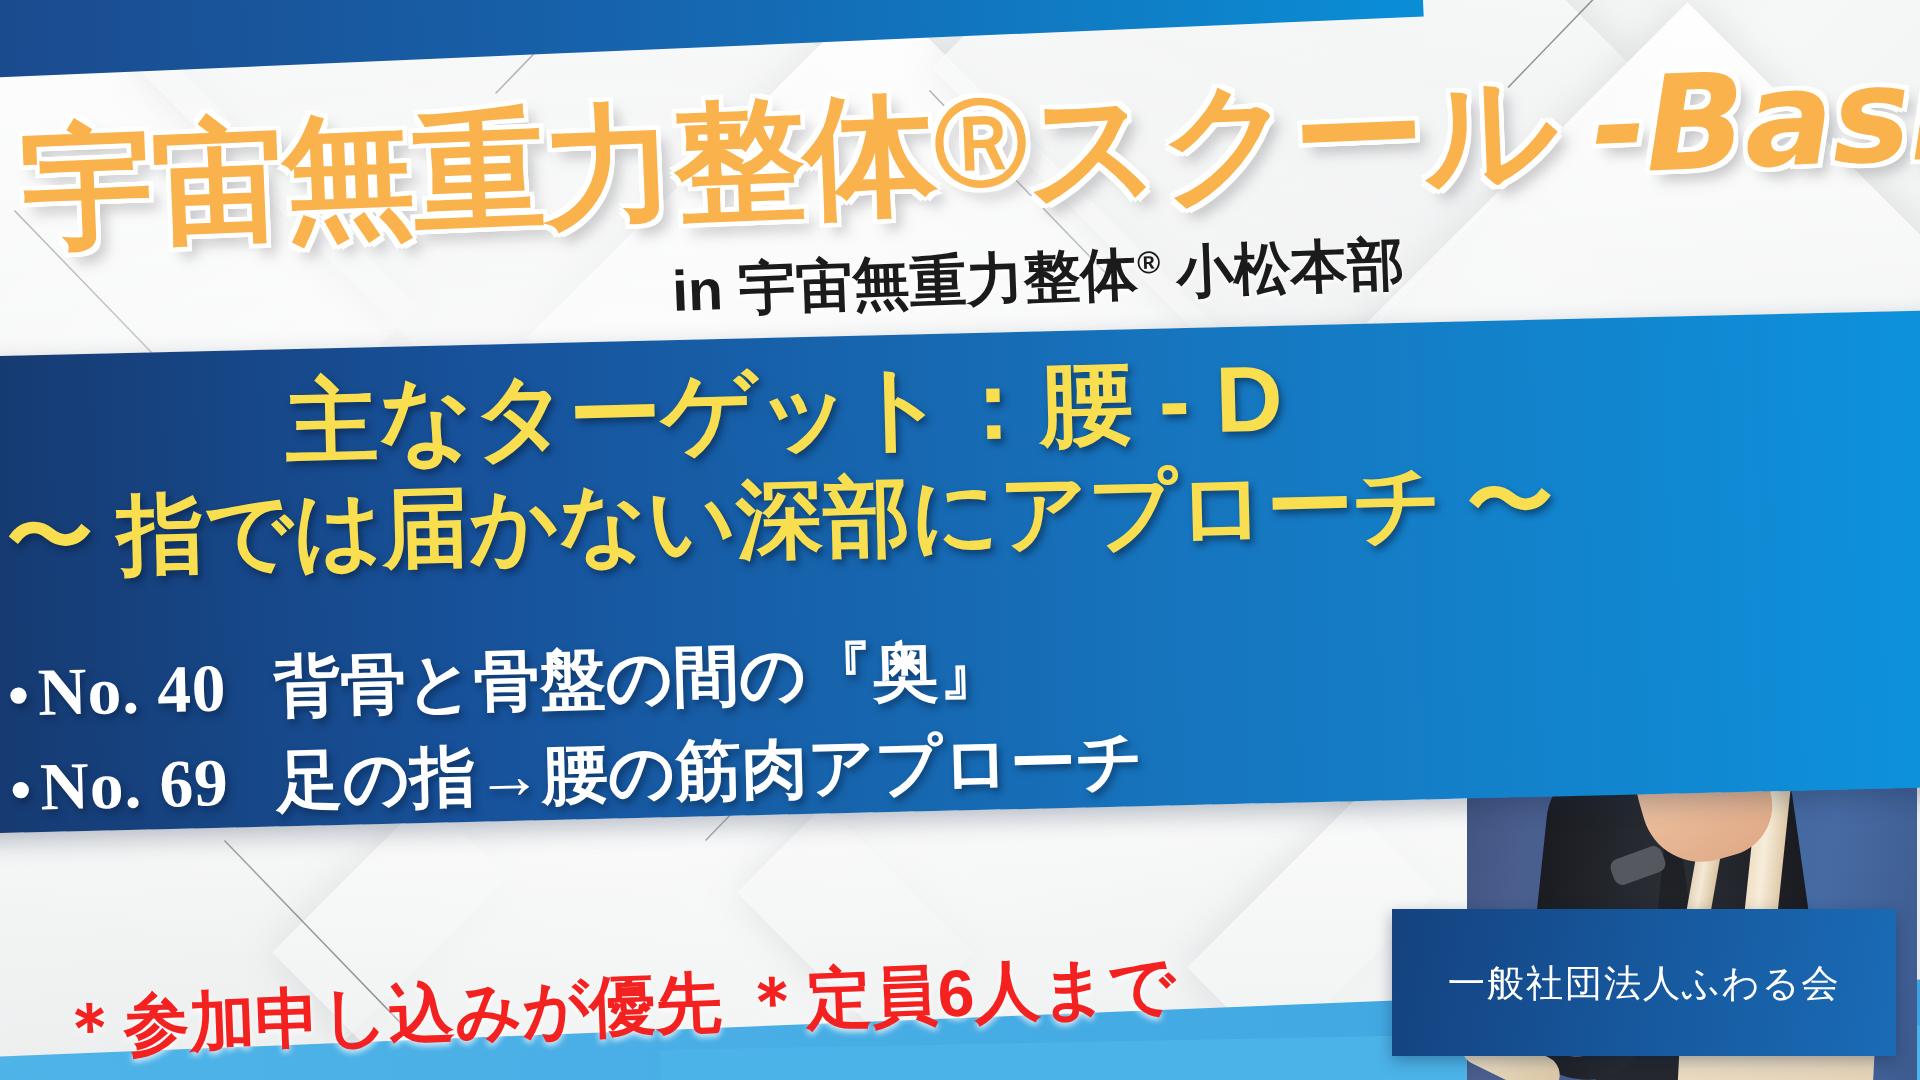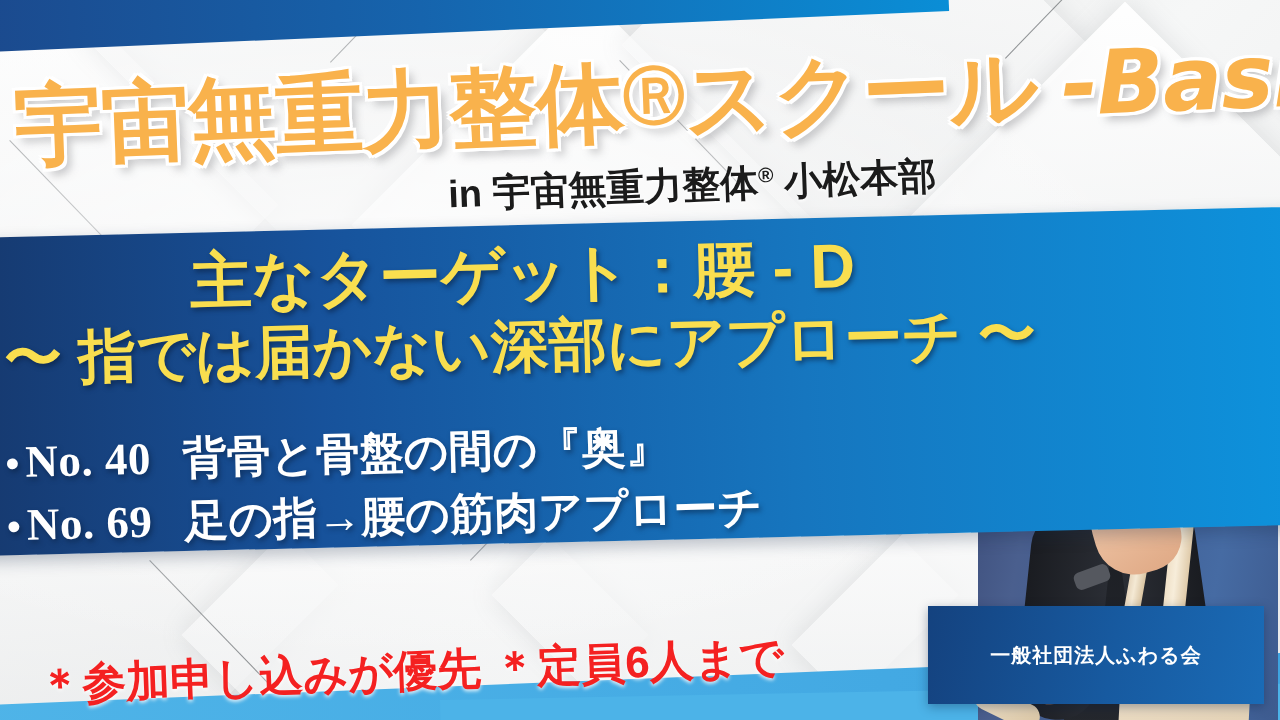--- a/index.html
+++ b/index.html
@@ -105,21 +105,21 @@
     text-shadow:0 2px 4px rgba(255,255,255,.85);
   }
 
   
   .credit{
     position:absolute;left:928px;top:606px;width:336px;height:98px;
     background:linear-gradient(100deg,#14427f 0%,#175aa0 55%,#1a6bb6 100%);
     display:flex;flex-direction:column;align-items:center;justify-content:center;
     gap:4px;box-shadow:0 3px 10px rgba(10,30,60,.35);
   }
-  .credit div{color:#fff;font-size:20px;font-weight:700;letter-spacing:1px;white-space:nowrap;}
+  .credit div{color:#fff;font-size:25px;font-weight:400;letter-spacing:1px;white-space:nowrap;}
 
   
   .photo{position:absolute;left:968px;top:118px;width:312px;height:602px;overflow:hidden;}
   .torso{position:absolute;left:10px;top:300px;width:300px;height:320px;
     background:linear-gradient(100deg,#3e4f7c 0%,#4a5f8e 18%,#3f5d93 45%,#466ba3 75%,#3d5a8e 100%);
     border-radius:90px 70px 0 0;}
   .tee{position:absolute;left:96px;top:312px;width:92px;height:300px;
     background:linear-gradient(180deg,#181a1f,#25282e);border-radius:40px 40px 0 0;}
   .neck{position:absolute;left:118px;top:276px;width:74px;height:70px;
     background:#e8bb9c;border-radius:16px;}

